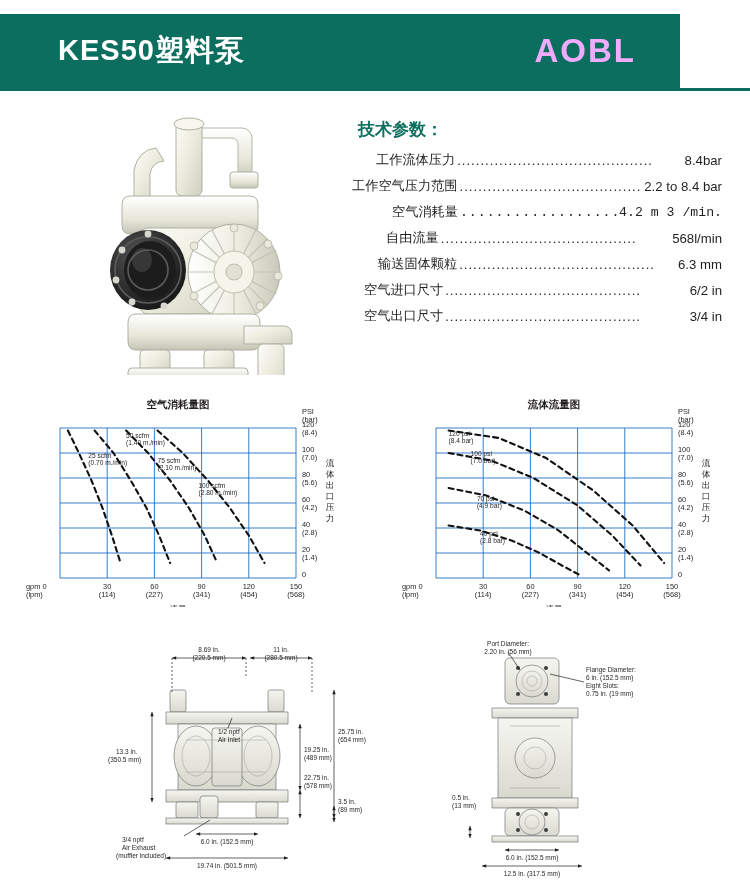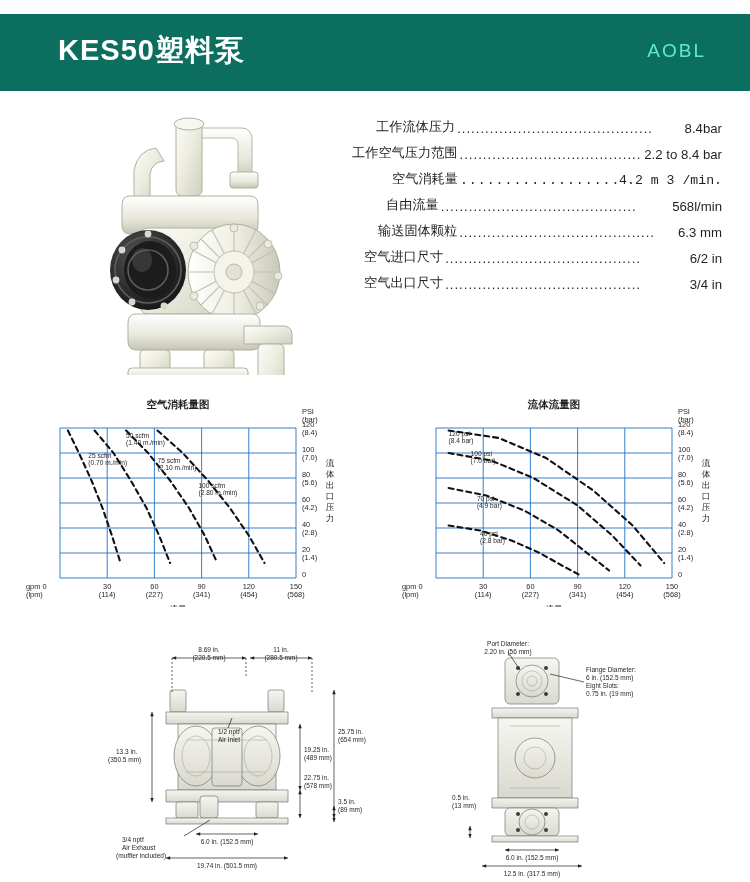--- a/index.html
+++ b/index.html
@@ -6,50 +6,50 @@
   body{
     width:750px;height:882px;
     background:#ffffff;
     font-family:"Liberation Sans", sans-serif;
     color:#231f20;
     position:relative;
     overflow:hidden;
   }
   
   .header{
-    position:absolute;left:0;top:14px;width:750px;height:74px;
+    position:absolute;left:0;top:14px;width:680px;height:74px;
     background:#0c6e5e;
     display:flex;align-items:center;justify-content:space-between;
     box-sizing:border-box;padding:0 44px 0 58px;
   }
   .header .title{
     color:#ffffff;font-size:29px;font-weight:bold;letter-spacing:1px;
   }
   .header .brand{
-    color:#5eead4;font-size:19px;font-weight:normal;letter-spacing:2px;
+    color:#f0abfc;font-size:33px;font-weight:bold;letter-spacing:2px;
   }
   .header-rule{
     position:absolute;left:0;top:88px;width:750px;height:3px;background:#0c6e5e;
   }
 
   
   .photo{
     position:absolute;left:44px;top:110px;width:290px;height:265px;
   }
   .photo svg{display:block;}
 
   
   .spec{
     position:absolute;left:352px;top:118px;width:370px;
   }
   .spec h2{
     margin:0 0 10px 6px;font-size:17px;color:#0c6e5e;font-weight:bold;
   }
   .spec-row{
-    display:flex;align-items:flex-end;font-size:13.2px;color:#231f20;
+    display:flex;align-items:center;font-size:13.2px;color:#231f20;
     margin-bottom:8px;white-space:nowrap;
   }
   .spec-row .lbl{flex:0 0 auto;}
   .spec-row .dots{
     flex:1 1 auto;overflow:hidden;white-space:nowrap;
     letter-spacing:1px;color:#231f20;margin:0 2px;
   }
   .spec-row .val{flex:0 0 auto;}
   .ind1{padding-left:24px;}
   .ind2{padding-left:12px;}
@@ -157,20 +157,21 @@
   <rect x="214" y="234" width="26" height="62" rx="5" fill="url(#plast)" stroke="#b0b0a1"></rect>
   <ellipse cx="227" cy="300" rx="22" ry="9" fill="#f2f2e8" stroke="#b0b0a1"></ellipse>
 
   <rect x="96" y="240" width="30" height="26" rx="4" fill="url(#plast)" stroke="#b0b0a1"></rect>
   <rect x="160" y="240" width="30" height="26" rx="4" fill="url(#plast)" stroke="#b0b0a1"></rect>
   <rect x="84" y="258" width="120" height="12" rx="4" fill="url(#plast2)" stroke="#b0b0a1"></rect>
 </svg>
 </div>
 
 <div class="spec">
+  <h2>技术参数：</h2>
 
   <div class="spec-row ind1">
     <span class="lbl">工作流体压力</span>
     <span class="dots">..........................................</span>
     <span class="val">8.4bar</span>
   </div>
 
   <div class="spec-row ind0">
     <span class="lbl">工作空气压力范围</span>
     <span class="dots">..........................................</span>

